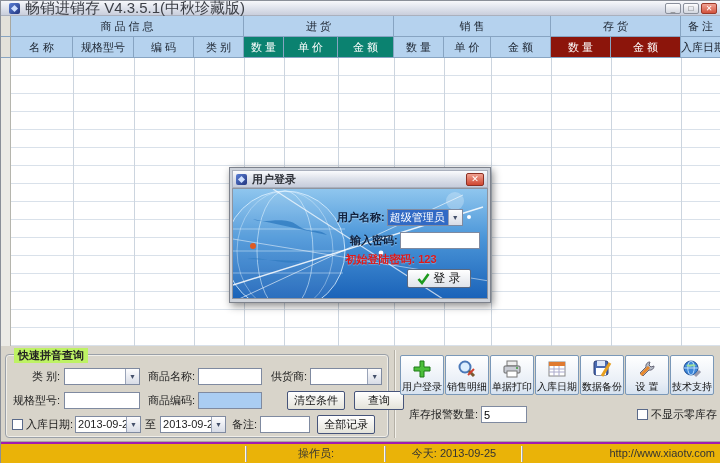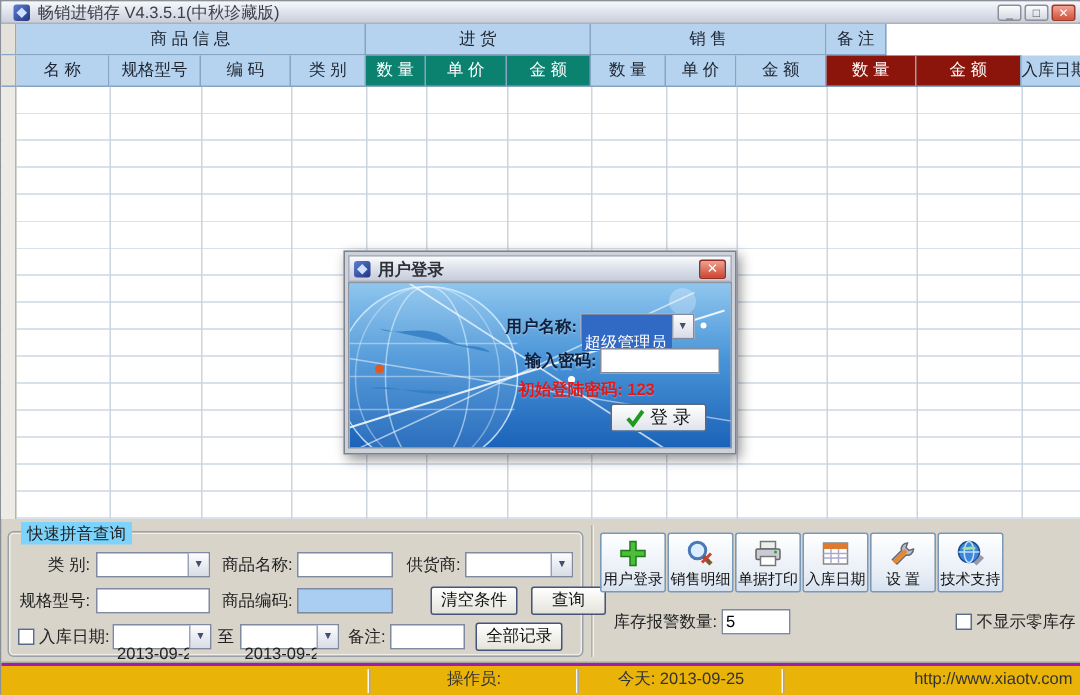--- a/index.html
+++ b/index.html
@@ -10,21 +10,21 @@
     background:#d8d4ca; border:1px solid #8a8f98; box-shadow: inset 0 0 0 2px #cdd2da; }
 
   
   .titlebar { position:absolute; left:0; top:0; width:720px; height:15px;
     background:linear-gradient(#f7f8fb,#dfe3ec 50%,#c9cedc); border-bottom:1px solid #aab0bd;
     display:flex; align-items:center; padding:0 4px; }
   .app-icon { width:11px; height:11px; margin:0 5px 0 4px; border-radius:2px;
     background:linear-gradient(135deg,#5a7fd6,#23357e); position:relative; flex:none; }
   .app-icon::after { content:""; position:absolute; left:3px; top:3px; width:5px; height:5px;
     background:#cfe0ff; transform:rotate(45deg); }
-  .title-text { color:#3c3f46; font-size:11px; white-space:nowrap; }
+  .title-text { color:#3c3f46; font-size:15px; white-space:nowrap; }
   .win-btns { margin-left:auto; display:flex; gap:2px; }
   .win-btn { width:16px; height:11px; border:1px solid #8a909c; border-radius:2px;
     background:linear-gradient(#fdfdfe,#d3d7e0); font-size:8px; line-height:9px; text-align:center; color:#555; }
   .win-btn.close { background:linear-gradient(#f2a394,#d2523c); color:#fff; border-color:#9c3a2a; }
 
   
   .table { position:absolute; left:0; top:15px; width:720px; height:330px; background:#fff; }
   .hrow { display:flex; width:720px; }
   .hcell { height:21px; line-height:20px; text-align:center; background:#b5d2ee;
     border-right:1px solid #87a4c2; border-bottom:1px solid #87a4c2; color:#1c2430;
@@ -37,30 +37,30 @@
   .selstrip { position:absolute; left:0; top:0; width:10px; height:288px; background:#ecebe6; border-right:1px solid #b5b5ad; }
   .vline { position:absolute; top:0; width:1px; height:288px; background:#ccd5df; }
 
   
   .bottom { position:absolute; left:0; top:345px; width:720px; height:96px; background:#d8d4ca; }
   .vdivider { position:absolute; left:393px; top:4px; width:2px; height:88px;
     border-left:1px solid #b4b0a6; border-right:1px solid #f2f0ea; }
 
   .groupbox { position:absolute; left:4px; top:8px; width:384px; height:84px;
     border:1px solid #9aa0a8; border-radius:4px; box-shadow:inset 0 0 0 1px #f0eee8; }
-  .gb-legend { position:absolute; left:8px; top:-7px; background:#7dd3fc; padding:0 4px; color:#222; }
+  .gb-legend { position:absolute; left:8px; top:-7px; background:#bef264; padding:0 4px; color:#222;font-weight:bold; }
   .gb-row { position:absolute; left:6px; display:flex; align-items:center; height:18px; white-space:nowrap; }
   .lbl { color:#222; }
   .r-lbl { display:inline-block; text-align:right; }
 
   .txt { height:17px; border:1px solid #7f8aa0; background:#fff; font-size:11px; padding:0 2px;
     font-family:"Liberation Sans","DejaVu Sans",sans-serif; }
   .txt.blue { background:#aacdf2; }
   .combo { height:17px; border:1px solid #7f8aa0; background:#fff; display:flex; }
-  .combo .val { flex:1; line-height:15px; padding:12px 2px; overflow:hidden; }
+  .combo .val { flex:1; line-height:15px; padding:0 2px; overflow:hidden; }
   .drop { width:14px; height:15px; flex:none; background:linear-gradient(#fdfdfe,#d8dce6);
     border-left:1px solid #9aa4b8; color:#44506a; font-size:7px; line-height:15px; text-align:center; }
   .btn { height:19px; border:1px solid #46547a; border-radius:2px; background:linear-gradient(#ffffff,#e4e3da);
     font-size:11px; color:#111; padding:0 6px; text-align:center; line-height:17px; }
   .chk { width:11px; height:11px; border:1px solid #5a6a8a; background:#fff; display:inline-block; flex:none; }
 
   
   .toolbar { position:absolute; left:399px; top:9px; display:flex; gap:1px; }
   .tool-btn { width:44px; height:40px; border:1px solid #7a98b8; border-radius:2px;
     background:linear-gradient(#ffffff,#e8eef6 70%,#d6e2f0); display:flex; flex-direction:column;
@@ -113,20 +113,21 @@
       <div class="win-btn close">✕</div>
     </div>
   </div>
 
   <div class="table">
     <div class="hrow">
       <div class="hcell sel"></div>
       <div class="hcell" style="width:233px">商 品 信 息</div>
       <div class="hcell" style="width:150px">进 货</div>
       <div class="hcell" style="width:157px">销 售</div>
+      <div class="hcell" style="width:130px">存 货</div>
       <div class="hcell" style="width:40px">备 注</div>
     </div>
     <div class="hrow">
       <div class="hcell sel"></div>
       <div class="hcell" style="width:62px">名 称</div>
       <div class="hcell" style="width:61px">规格型号</div>
       <div class="hcell" style="width:60px">编 码</div>
       <div class="hcell" style="width:50px">类 别</div>
       <div class="hcell teal" style="width:40px">数 量</div>
       <div class="hcell teal" style="width:54px">单 价</div>
@@ -238,20 +239,31 @@
           <svg width="20" height="20" viewBox="0 0 20 20">
               <rect x="2" y="3" width="16" height="14" fill="#fff" stroke="#888"></rect>
               <rect x="2" y="3" width="16" height="4" fill="#e07a30"></rect>
               <line x1="2" y1="10" x2="18" y2="10" stroke="#aac"></line>
               <line x1="2" y1="13" x2="18" y2="13" stroke="#aac"></line>
               <line x1="7" y1="7" x2="7" y2="17" stroke="#aac"></line>
               <line x1="12" y1="7" x2="12" y2="17" stroke="#aac"></line>
             </svg>
         </span>
         <span class="tl">入库日期</span>
+      </div>
+      <div class="tool-btn">
+        <span class="ic">
+          <svg width="20" height="20" viewBox="0 0 20 20">
+              <rect x="2" y="2" width="14" height="14" rx="2" fill="#4a6ab0" stroke="#2a3a70"></rect>
+              <rect x="5" y="2" width="8" height="5" fill="#dce6f8"></rect>
+              <rect x="4" y="9" width="10" height="7" fill="#fff"></rect>
+              <line x1="18" y1="4" x2="10" y2="17" stroke="#e8a020" stroke-width="3"></line>
+            </svg>
+        </span>
+        <span class="tl">数据备份</span>
       </div>
       <div class="tool-btn">
         <span class="ic">
           <svg width="20" height="20" viewBox="0 0 20 20">
               <path d="M13 3a4 4 0 0 0-4 5l-6 6 3 3 6-6a4 4 0 0 0 5-4l-3 1-2-2z" fill="#b8bec8" stroke="#667"></path>
               <line x1="4" y1="16" x2="12" y2="8" stroke="#e8882a" stroke-width="3"></line>
             </svg>
         </span>
         <span class="tl">设 置</span>
       </div>

